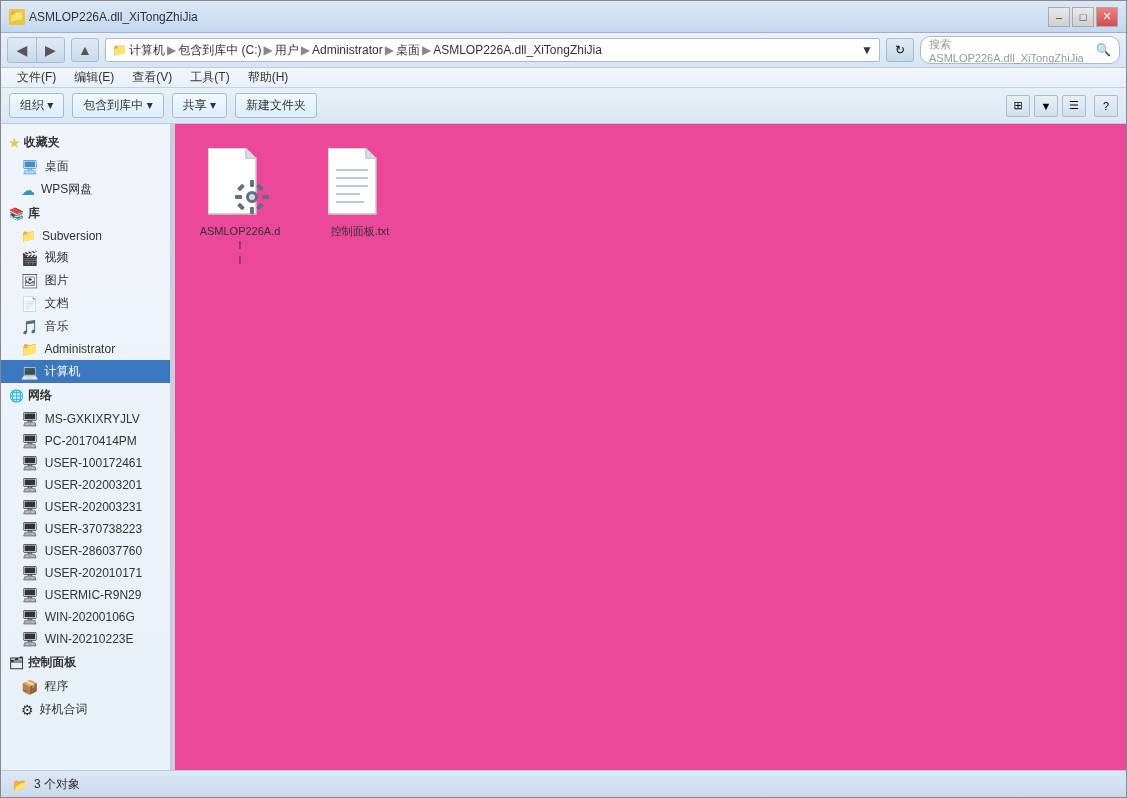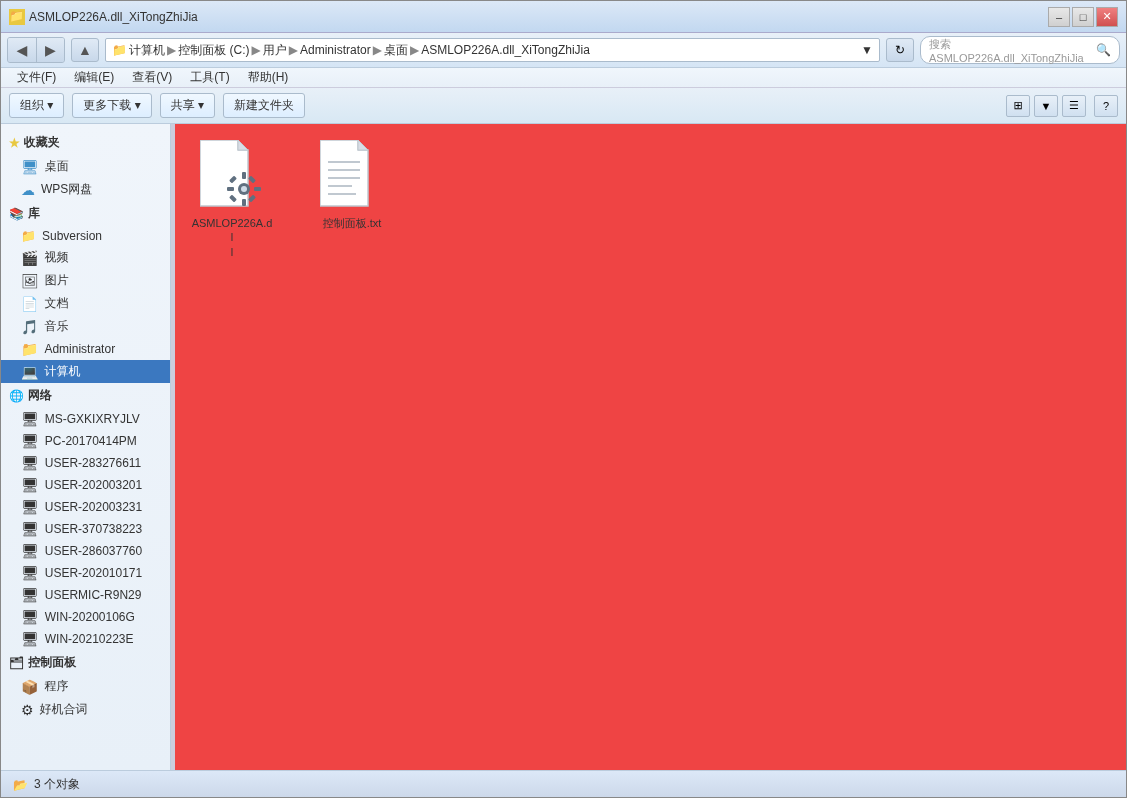--- a/index.html
+++ b/index.html
@@ -231,22 +231,22 @@
     }
 
     
     .sidebar::-webkit-scrollbar { width: 8px; }
     .sidebar::-webkit-scrollbar-track { background: #e8f0f8; }
     .sidebar::-webkit-scrollbar-thumb { background: #b0c8e0; border-radius: 4px; }
 
     
     .file-area {
       flex: 1;
-      background: #ef4444;
-      padding: 12px;
+      background: #ec4899;
+      padding: 20px;
       display: flex;
       flex-direction: row;
       align-items: flex-start;
       gap: 30px;
       overflow: auto;
       position: relative;
     }
 
     .file-item {
       display: flex;
@@ -314,21 +314,21 @@
       </div>
   </div>
   <div class="nav-btn">
       <span class="nav-arrow">▲</span>
     </div>
   <div class="address-box">
     <div class="address-breadcrumb">
       <span>📁</span>
       <span>计算机</span>
       <span class="breadcrumb-sep"> ▶ </span>
-      <span>控制面板 (C:)</span>
+      <span>包含到库中 (C:)</span>
       <span class="breadcrumb-sep"> ▶ </span>
       <span>用户</span>
       <span class="breadcrumb-sep"> ▶ </span>
       <span>Administrator</span>
       <span class="breadcrumb-sep"> ▶ </span>
       <span>桌面</span>
       <span class="breadcrumb-sep"> ▶ </span>
       <span>ASMLOP226A.dll_XiTongZhiJia</span>
     </div>
     <span>▼</span>
@@ -346,21 +346,21 @@
   <div class="menu-item">查看(V)</div>
   <div class="menu-item">工具(T)</div>
   <div class="menu-item">帮助(H)</div>
 </div>
 
 <div class="toolbar">
   <div class="toolbar-btn">
     <span>组织 ▾</span>
   </div>
   <div class="toolbar-btn">
-    <span>更多下载 ▾</span>
+    <span>包含到库中 ▾</span>
   </div>
   <div class="toolbar-btn">
     <span>共享 ▾</span>
   </div>
   <div class="toolbar-btn">
     <span>新建文件夹</span>
   </div>
   <div class="toolbar-right">
     <div class="view-btn">⊞</div>
     <div class="view-btn">▼</div>
@@ -429,21 +429,21 @@
     <div class="sidebar-item">
       <span class="sidebar-icon">🖥</span>
       <span style="overflow:hidden;text-overflow:ellipsis;">MS-GXKIXRYJLV</span>
     </div>
     <div class="sidebar-item">
       <span class="sidebar-icon">🖥</span>
       <span>PC-20170414PM</span>
     </div>
     <div class="sidebar-item">
       <span class="sidebar-icon">🖥</span>
-      <span>USER-283276611</span>
+      <span>USER-100172461</span>
     </div>
     <div class="sidebar-item">
       <span class="sidebar-icon">🖥</span>
       <span>USER-202003201</span>
     </div>
     <div class="sidebar-item">
       <span class="sidebar-icon">🖥</span>
       <span>USER-202003231</span>
     </div>
     <div class="sidebar-item">

